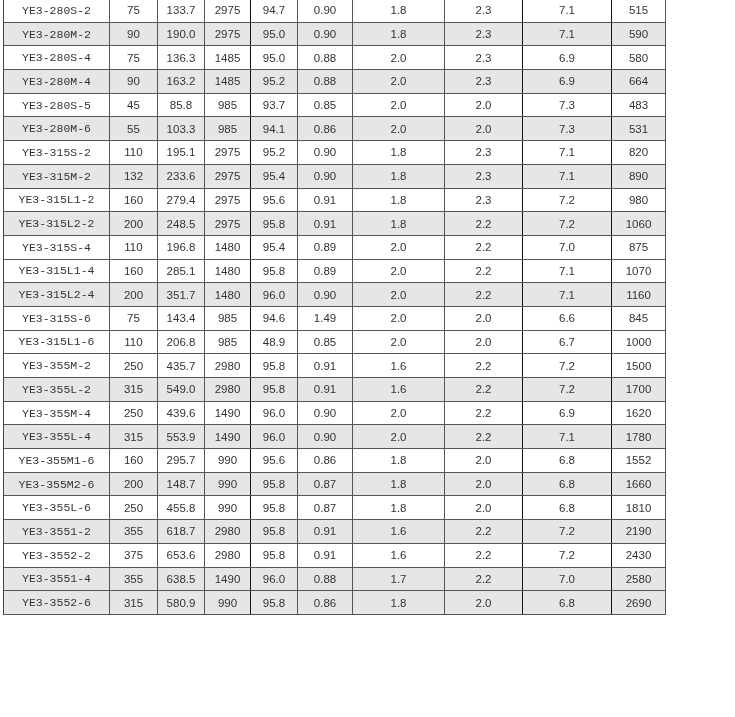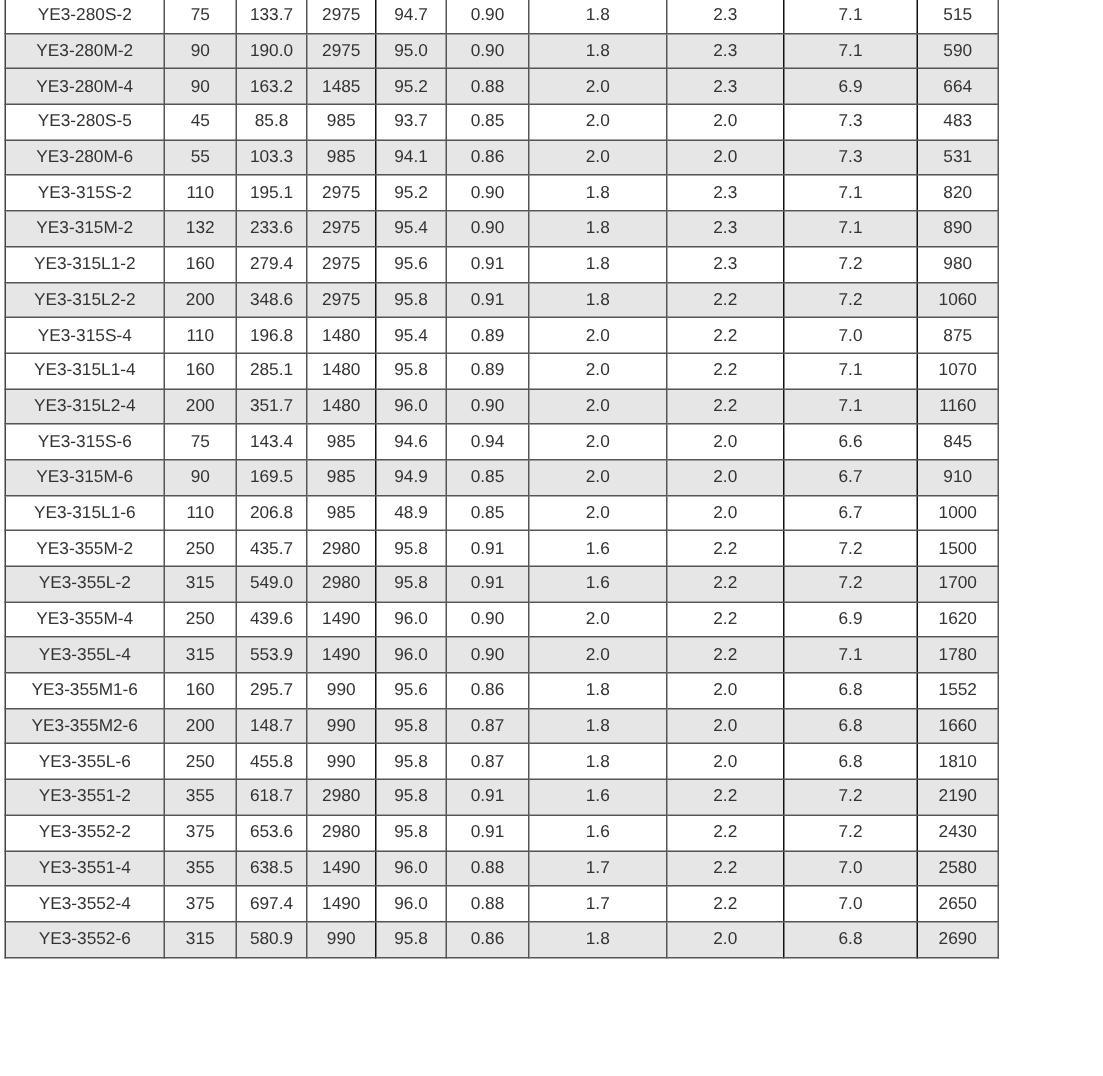--- a/index.html
+++ b/index.html
@@ -3,21 +3,21 @@
 <meta charset="utf-8">
 <style>
   html, body { margin: 0; padding: 0; background: #ffffff; }
   body { width: 735px; height: 717px; overflow: hidden; position: relative;
          font-family: "Liberation Sans", "DejaVu Sans", sans-serif; }
   .table-wrap { position: absolute; left: 3px; top: -2px; }
   table { border-collapse: collapse; table-layout: fixed; }
   td { height: 22.7px; padding: 0; text-align: center; font-size: 11.5px; color: #333;
        border: 1px solid #555; white-space: nowrap; }
   tr.alt td { background: #e6e6e6; }
-  td.c-model { border-left: 1.5px solid #444; }
+  td.c-model { border-left: 1.5px solid #444; font-family: Liberation Mono, monospace; }
   td.c-strong { border-right: 1.5px solid #111; }
 </style>
 </head>
 <body>
 
 <div class="table-wrap">
   <table>
     <colgroup>
       <col style="width:106px">
       <col style="width:48px">
@@ -48,20 +48,32 @@
           <td>90</td>
           <td>190.0</td>
           <td class="c-strong">2975</td>
           <td>95.0</td>
           <td>0.90</td>
           <td>1.8</td>
           <td class="c-strong">2.3</td>
           <td class="c-strong">7.1</td>
           <td>590</td>
         </tr>
+        <tr>
+          <td class="c-model">YE3-280S-4</td>
+          <td>75</td>
+          <td>136.3</td>
+          <td class="c-strong">1485</td>
+          <td>95.0</td>
+          <td>0.88</td>
+          <td>2.0</td>
+          <td class="c-strong">2.3</td>
+          <td class="c-strong">6.9</td>
+          <td>580</td>
+        </tr>
         <tr class="alt">
           <td class="c-model">YE3-280M-4</td>
           <td>90</td>
           <td>163.2</td>
           <td class="c-strong">1485</td>
           <td>95.2</td>
           <td>0.88</td>
           <td>2.0</td>
           <td class="c-strong">2.3</td>
           <td class="c-strong">6.9</td>
@@ -123,21 +135,21 @@
           <td>95.6</td>
           <td>0.91</td>
           <td>1.8</td>
           <td class="c-strong">2.3</td>
           <td class="c-strong">7.2</td>
           <td>980</td>
         </tr>
         <tr class="alt">
           <td class="c-model">YE3-315L2-2</td>
           <td>200</td>
-          <td>348.6</td>
+          <td>248.5</td>
           <td class="c-strong">2975</td>
           <td>95.8</td>
           <td>0.91</td>
           <td>1.8</td>
           <td class="c-strong">2.2</td>
           <td class="c-strong">7.2</td>
           <td>1060</td>
         </tr>
         <tr>
           <td class="c-model">YE3-315S-4</td>
@@ -174,37 +186,25 @@
           <td class="c-strong">2.2</td>
           <td class="c-strong">7.1</td>
           <td>1160</td>
         </tr>
         <tr>
           <td class="c-model">YE3-315S-6</td>
           <td>75</td>
           <td>143.4</td>
           <td class="c-strong">985</td>
           <td>94.6</td>
-          <td>0.94</td>
+          <td>1.49</td>
           <td>2.0</td>
           <td class="c-strong">2.0</td>
           <td class="c-strong">6.6</td>
           <td>845</td>
-        </tr>
-        <tr class="alt">
-          <td class="c-model">YE3-315M-6</td>
-          <td>90</td>
-          <td>169.5</td>
-          <td class="c-strong">985</td>
-          <td>94.9</td>
-          <td>0.85</td>
-          <td>2.0</td>
-          <td class="c-strong">2.0</td>
-          <td class="c-strong">6.7</td>
-          <td>910</td>
         </tr>
         <tr>
           <td class="c-model">YE3-315L1-6</td>
           <td>110</td>
           <td>206.8</td>
           <td class="c-strong">985</td>
           <td>48.9</td>
           <td>0.85</td>
           <td>2.0</td>
           <td class="c-strong">2.0</td>
@@ -324,32 +324,20 @@
           <td>355</td>
           <td>638.5</td>
           <td class="c-strong">1490</td>
           <td>96.0</td>
           <td>0.88</td>
           <td>1.7</td>
           <td class="c-strong">2.2</td>
           <td class="c-strong">7.0</td>
           <td>2580</td>
         </tr>
-        <tr>
-          <td class="c-model">YE3-3552-4</td>
-          <td>375</td>
-          <td>697.4</td>
-          <td class="c-strong">1490</td>
-          <td>96.0</td>
-          <td>0.88</td>
-          <td>1.7</td>
-          <td class="c-strong">2.2</td>
-          <td class="c-strong">7.0</td>
-          <td>2650</td>
-        </tr>
         <tr class="alt">
           <td class="c-model">YE3-3552-6</td>
           <td>315</td>
           <td>580.9</td>
           <td class="c-strong">990</td>
           <td>95.8</td>
           <td>0.86</td>
           <td>1.8</td>
           <td class="c-strong">2.0</td>
           <td class="c-strong">6.8</td>

